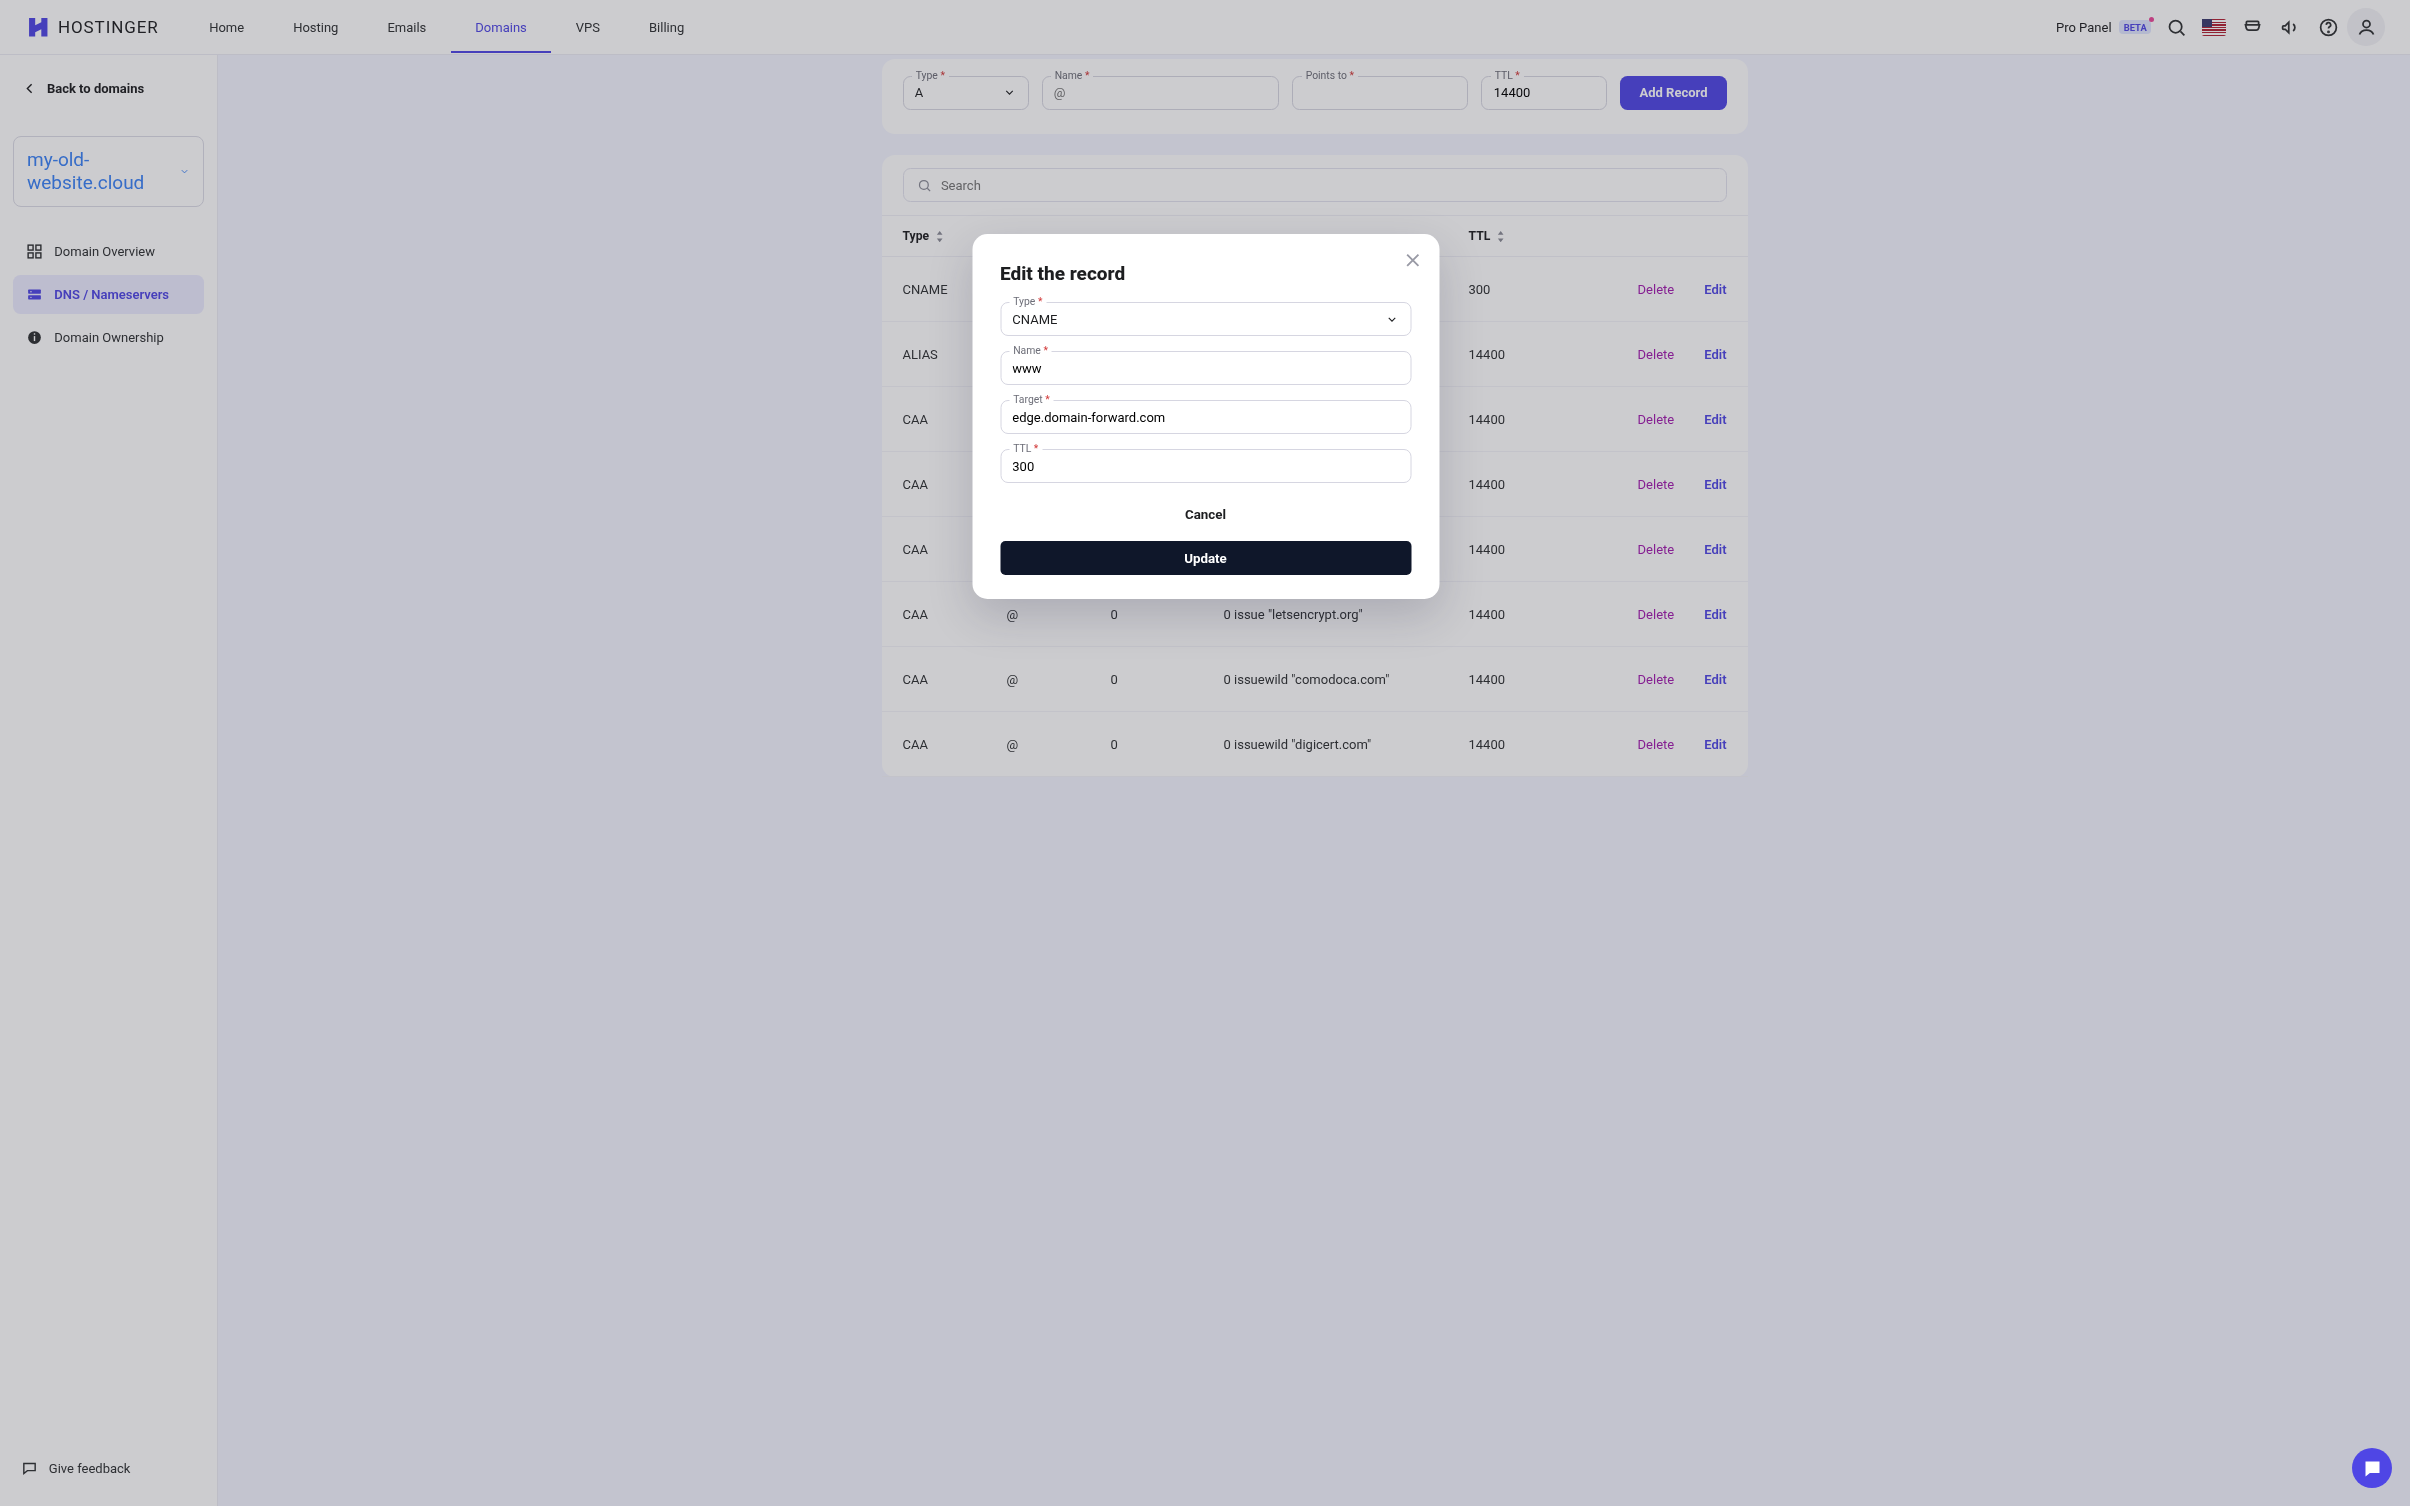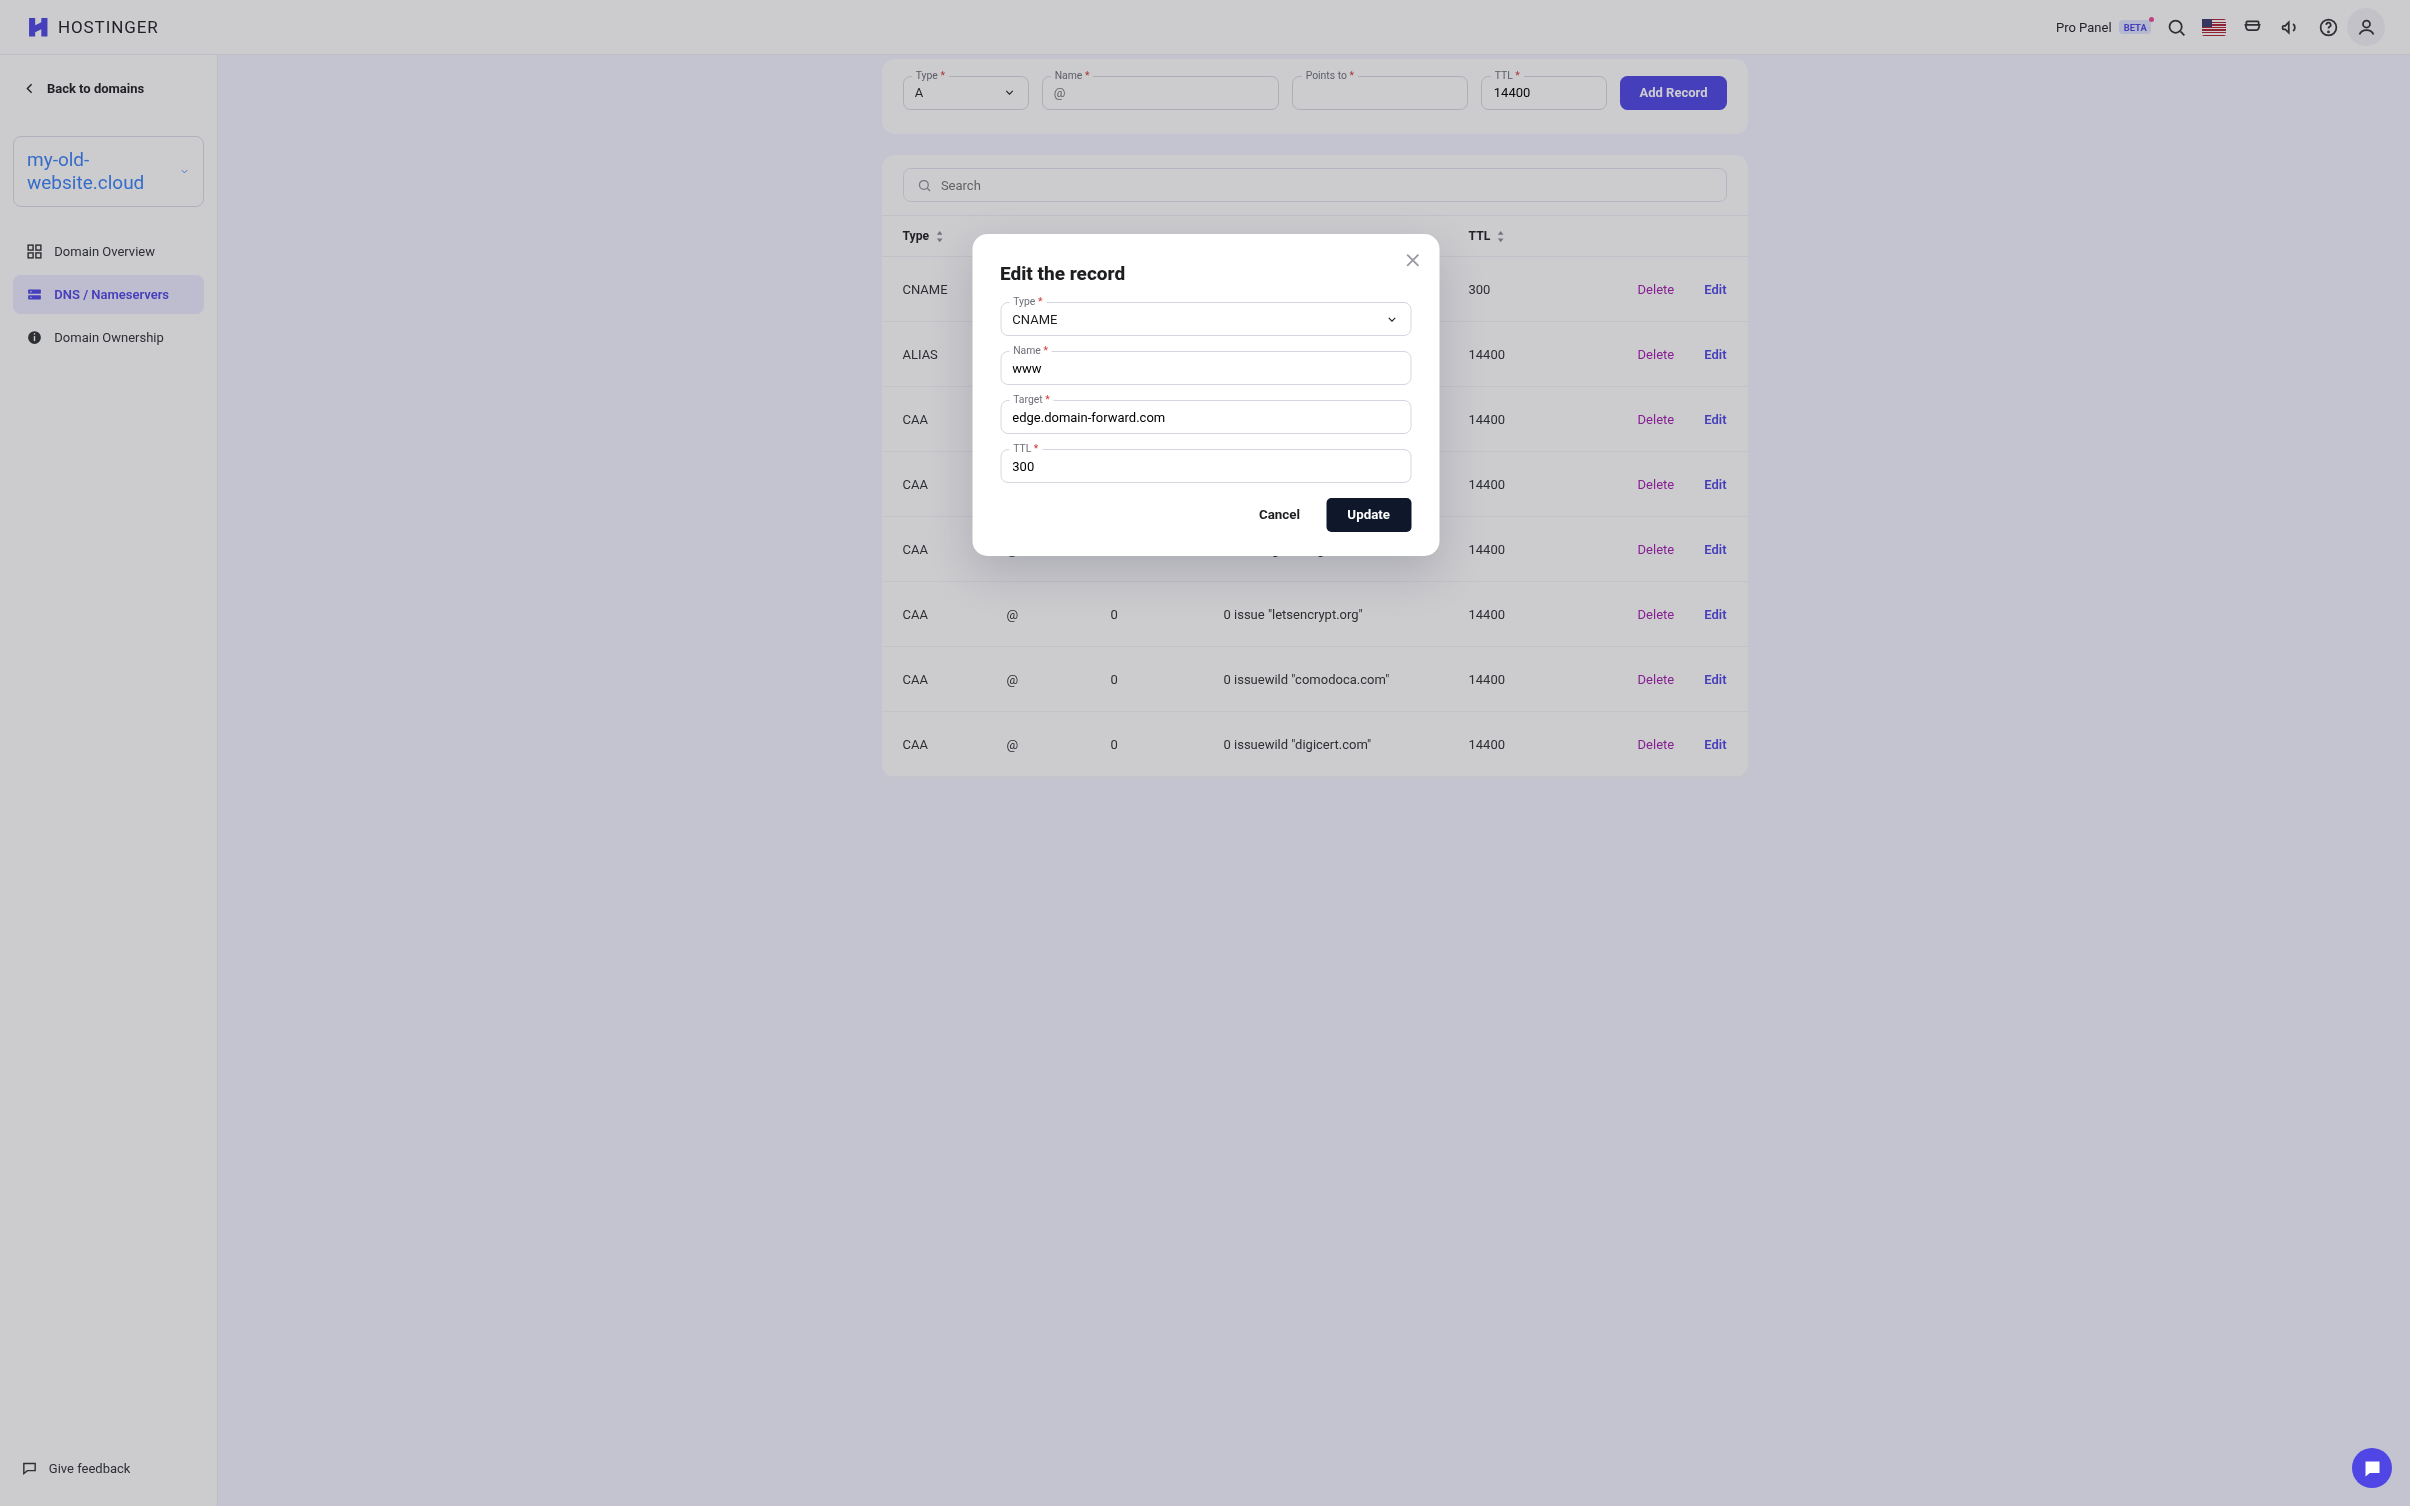--- a/index.html
+++ b/index.html
@@ -64,41 +64,49 @@
   
   .scrim{ position:absolute; inset:0; background:rgba(40,40,55,0.24); }
   .modal{ position:absolute; top:234px; left:50%; transform:translateX(-50%); width:467px; background:#fff; border-radius:15px; padding:28px 28px 24.5px; box-shadow:0 17px 45px rgba(30,30,60,0.18);}
   .modal h2{ font-size:19px; font-weight:800; color:#1d1e20; margin-bottom:17px;}
   .close-x{ position:absolute; top:15px; right:15px; width:22.6px; height:22.6px; cursor:pointer; color:#9a9ba6;}
   .m-fld{ position:relative; margin-bottom:15px;}
   .m-fld .box{ border:0.9px solid #d6d6e1; border-radius:7.5px; height:34px; display:flex; align-items:center; padding:0 11.3px;}
   .m-fld label{ position:absolute; top:-6.6px; left:9.4px; background:#fff; padding:0 3.8px; font-size:10.4px; color:#6d6e78;}
   .m-fld .req{color:#d23a3a;}
   .m-fld input{border:none;outline:none;width:100%;font-size:13px;}
-  .m-actions{ display:flex; justify-content:flex-end; gap:9.4px; margin-top:9.4px;}
+  .m-actions{ display:flex; justify-content:flex-end; gap:9.4px; margin-top:9.4px;flex-direction:column;}
   .btn-ghost{ background:transparent; border:none; padding:9.4px 17px; border-radius:7.5px; font-weight:700; color:#1d1e20; cursor:pointer;}
   .btn-primary{ background:#0f172a; border:none; padding:9.4px 21px; border-radius:5px; font-weight:700; color:#fff; cursor:pointer;}
 
   .intercom{ position:absolute; bottom:19px; right:19px; width:40px; height:40px; border-radius:50%; background:#4f46e5; display:flex; align-items:center; justify-content:center; color:#fff;}
 
   .sort-ic{width:9.4px;height:11.3px;}
   .chev{width:13px;height:13px;}
 </style>
 </head>
 <body>
 
 <div class="header">
   <div class="logo">
     <span class="logo-mark">
       <svg viewBox="0 0 24 24" fill="#4f46e5">
           <path d="M3 3h6v7l6-3V3h6v18h-6v-7l-6 3v4H3z"></path>
         </svg>
     </span>
     <span>HOSTINGER</span>
   </div>
+  <div class="nav" id="nav">
+      <div class="nav-item">Home</div>
+      <div class="nav-item">Hosting</div>
+      <div class="nav-item">Emails</div>
+      <div class="nav-item active">Domains</div>
+      <div class="nav-item">VPS</div>
+      <div class="nav-item">Billing</div>
+    </div>
   <div class="header-spacer"></div>
   <div class="pro-panel">
     <span>Pro Panel</span>
     <span class="beta">BETA</span>
   </div>
   <div class="hicon">
       <svg viewBox="0 0 24 24" fill="none" stroke="currentColor" stroke-width="2">
         <circle cx="11" cy="11" r="7"></circle>
         <line x1="21" y1="21" x2="16.5" y2="16.5"></line>
       </svg>

